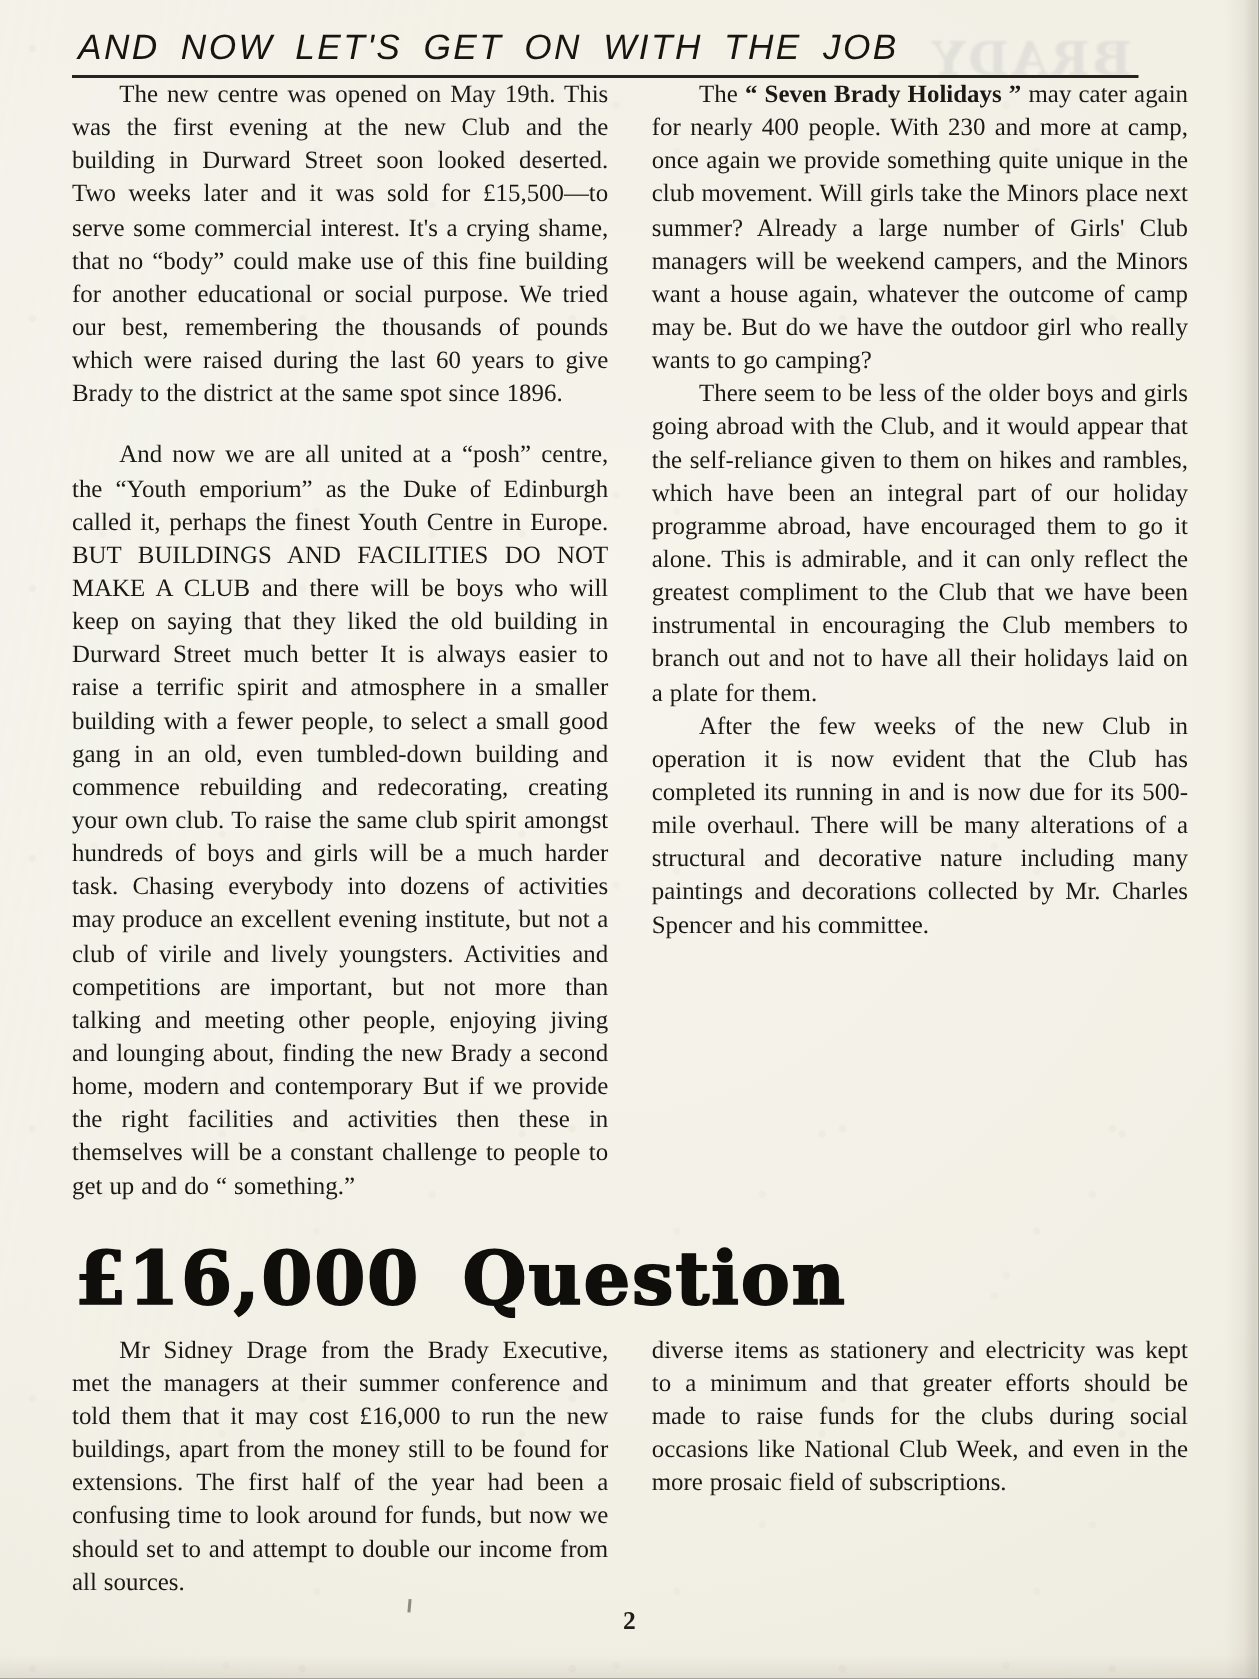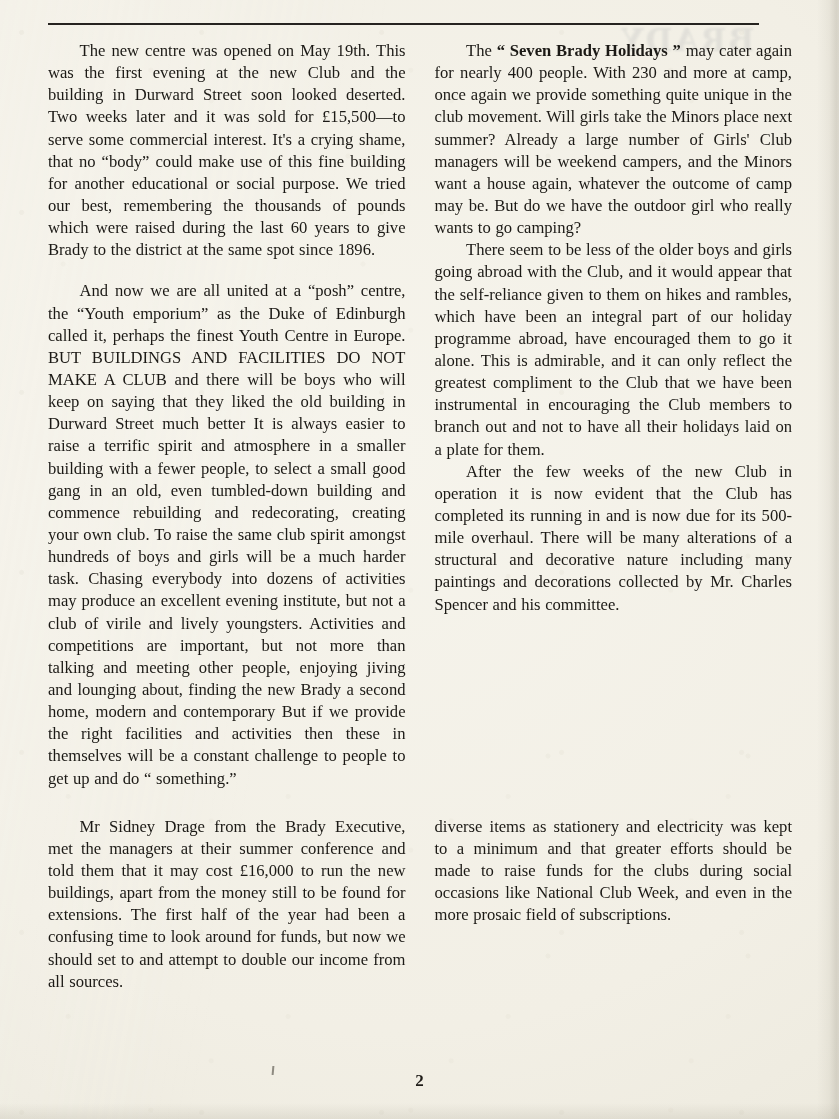--- a/index.html
+++ b/index.html
@@ -97,21 +97,20 @@
     font-size: 49px;
     letter-spacing: 1.2px;
     word-spacing: 10px;
     padding-left: 2px;
   }
 
   
   .cols {
     display: flex;
     gap: 29px;
-    margin-top: 15px;
   }
   .col { width: 358px; }
 
   .body p {
     margin: 0;
     font-size: 16.6px;
     line-height: 1.335;
     text-align: justify;
     text-indent: 1.9em;
     word-spacing: .5px;
@@ -166,20 +165,21 @@
 </head>
 <body>
 
 <div class="page">
 
   <div class="grain"></div>
   <div class="bleed">BRADY</div>
 
   <div class="content softink">
 
+    <div class="kicker">AND NOW LET'S GET ON WITH THE JOB</div>
     <div class="kicker-rule"></div>
 
     <div>
 
 
       <div class="cols">
 
         <div class="col body">
           <p>The new centre was opened on May 19th. This was the first evening at the new Club and the building in Durward Street soon looked deserted.  Two weeks later and it was sold for £15,500—to serve some commercial interest. It's a crying shame, that no “body” could make use of this fine building for another educational or social purpose.  We tried our best, remembering the thousands of pounds which were raised during the last 60 years to give Brady to the district at the same spot since 1896.</p>
           <p class="gap">And now we are all united at a “posh” centre, the “Youth emporium” as the Duke of Edinburgh called it, perhaps the finest Youth Centre in Europe.  BUT BUILDINGS AND FACILITIES DO NOT MAKE A CLUB and there will be boys who will keep on saying that they liked the old building in Durward Street much better  It is always easier to raise a terrific spirit and atmosphere in a smaller building with a fewer people, to select a small good gang in an old, even tumbled-down building and commence rebuilding and redecorating, creating your own club.  To raise the same club spirit amongst hundreds of boys and girls will be a much harder task.  Chasing everybody into dozens of activities may produce an excellent evening institute, but not a club of virile and lively youngsters.  Activities and competitions are important, but not more than talking and meeting other people, enjoying jiving and lounging about, finding the new Brady a second home, modern and contemporary  But if we provide the right facilities and activities then these in themselves will be a constant challenge to people to get up and do “ something.”</p>
@@ -189,20 +189,21 @@
           <p><span>The </span><b>“ Seven Brady Holidays ”</b><span> may cater again for nearly 400 people.  With 230 and more at camp, once again we provide something quite unique in the club movement. Will girls take the Minors place next summer? Already a large number of Girls' Club managers will be weekend campers, and the Minors want a house again, whatever the outcome of camp may be.  But do we have the outdoor girl who really wants to go camping?</span></p>
           <p>There seem to be less of the older boys and girls going abroad with the Club, and it would appear that the self-reliance given to them on hikes and rambles, which have been an integral part of our holiday programme abroad, have encouraged them to go it alone.  This is admirable, and it can only reflect the greatest compliment to the Club that we have been instrumental in encouraging the Club members to branch out and not to have all their holidays laid on a plate for them.</p>
           <p>After the few weeks of the new Club in operation it is now evident that the Club has completed its running in and is now due for its 500-mile overhaul.  There will be many alterations of a structural and decorative nature including many paintings and decorations collected by Mr. Charles Spencer and his committee.</p>
         </div>
 
       </div>
     </div>
 
     <div class="section-2">
 
+      <div class="display headline-2">£16,000 Question</div>
 
       <div class="cols">
 
         <div class="col body">
           <p>Mr Sidney Drage from the Brady Executive, met the managers at their summer conference and told them that it may cost £16,000 to run the new buildings, apart from the money still to be found for extensions.  The first half of the year had been a confusing time to look around for funds, but now we should set to and attempt to double our income from all sources.</p>
 
         </div>
 
         <div class="col body">
           <p class="noindent">diverse items as stationery and electricity was kept to a minimum and that greater efforts should be made to raise funds for the clubs during social occasions like National Club Week, and even in the more prosaic field of subscriptions.</p>

